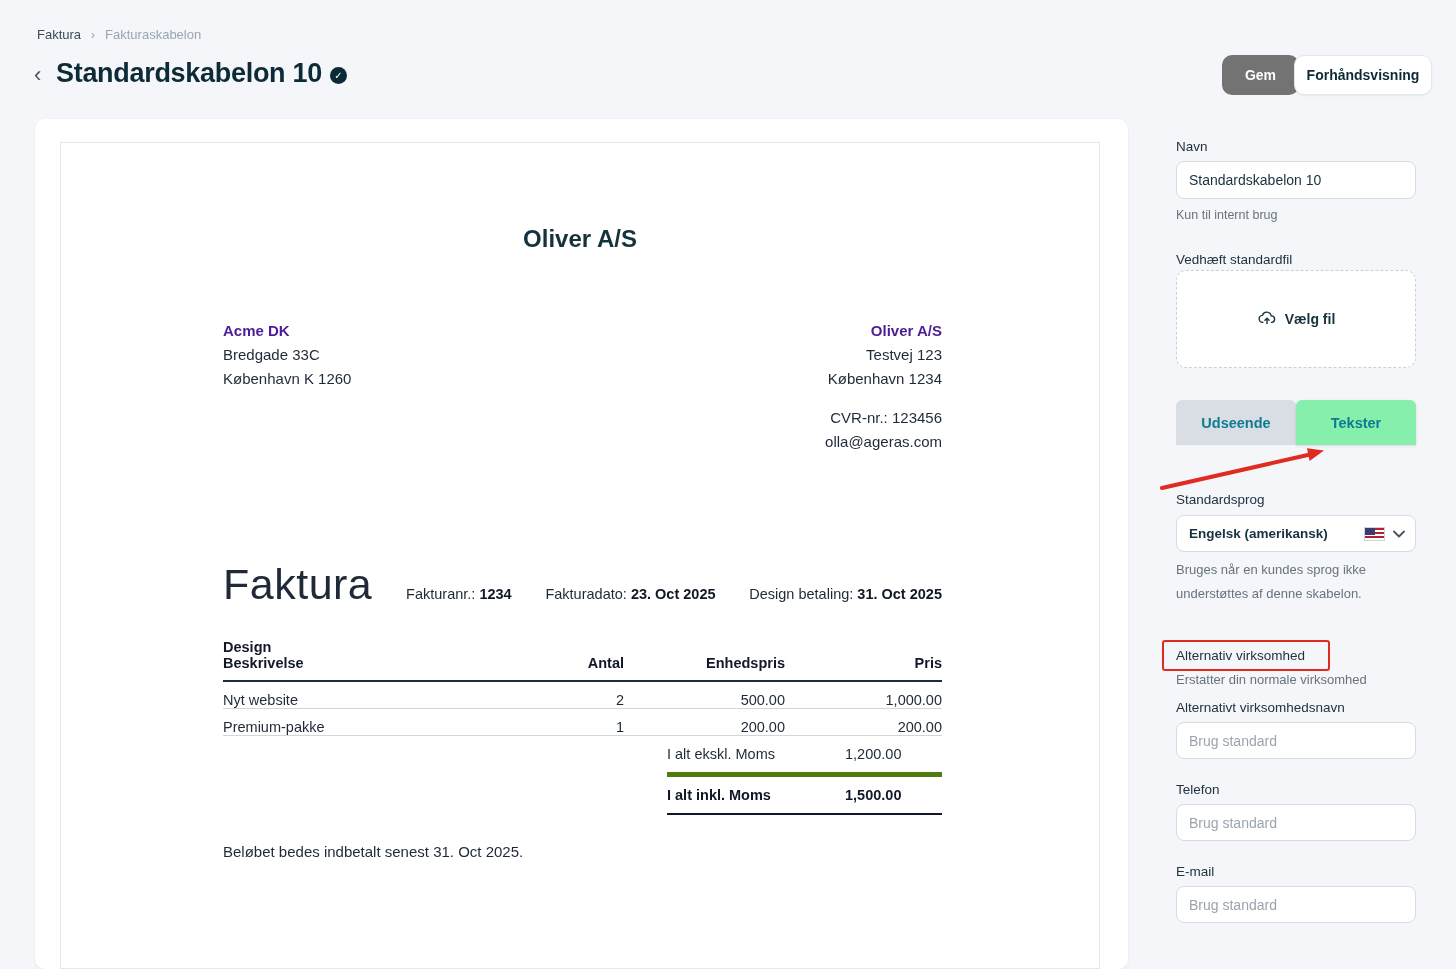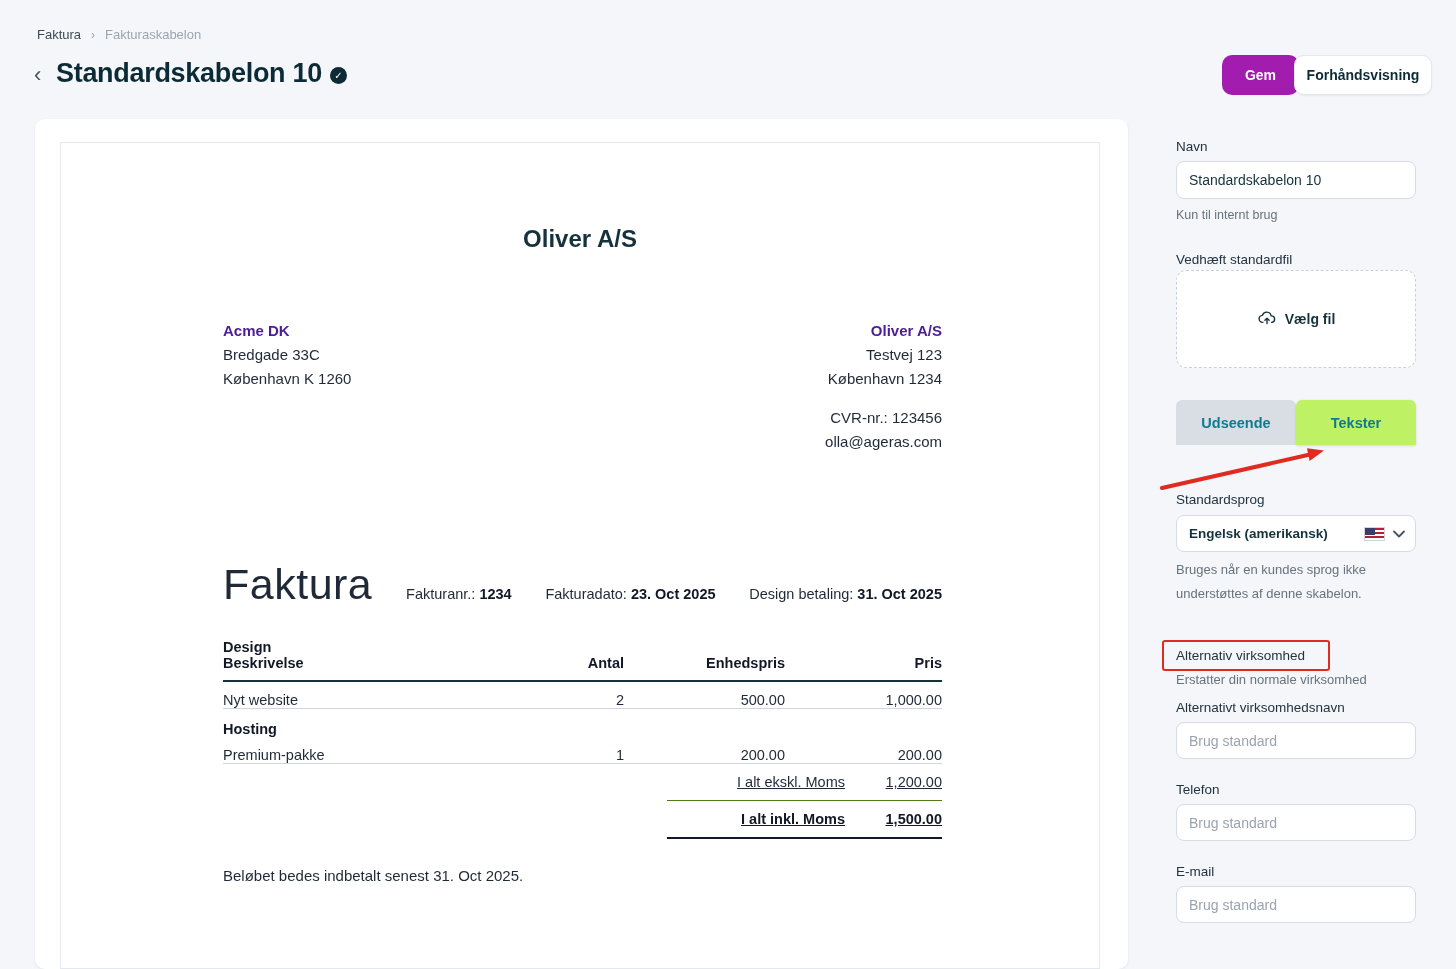--- a/index.html
+++ b/index.html
@@ -14,21 +14,21 @@
   .breadcrumb .bc-2 { color:#9aa6b2; }
 
   .back-chevron { position:absolute; left:34px; top:62px; font-size:22px; color:#46555f; cursor:pointer; }
   .page-title-row { position:absolute; left:56px; top:58px; display:flex; align-items:center; gap:8px; }
   .page-title { font-size:27px; font-weight:bold; color:#0c2b36; letter-spacing:-0.3px; }
   .title-badge { width:17px; height:17px; border-radius:50%; background:#0c2b36; color:#fff; font-size:10px;
                  display:flex; align-items:center; justify-content:center; margin-top:4px; }
 
   .btn { position:absolute; top:55px; height:40px; border-radius:10px; font-size:14px; font-weight:bold;
          display:flex; align-items:center; justify-content:center; cursor:pointer; }
-  .btn-save { left:1222px; width:77px; background:#a21caf; color:#ffffff; border:none; }
+  .btn-save { left:1222px; width:77px; background:#737373; color:#ffffff; border:none; }
   .btn-preview { left:1294px; width:138px; background:#ffffff; color:#0c2b36; border:1px solid #e3e8ee;
                  box-shadow:0 1px 2px rgba(16,24,40,.06); }
 
   
   .main-card { position:absolute; left:35px; top:119px; width:1093px; height:850px; background:#ffffff;
                border-radius:10px; box-shadow:0 1px 3px rgba(16,24,40,.07); }
   .invoice-page { position:absolute; left:25px; top:23px; width:1040px; height:827px; background:#ffffff;
                   border:1px solid #e4e7ec; }
   .inv-company { position:absolute; left:0; top:82px; width:100%; text-align:center;
                  font-size:24px; font-weight:bold; color:#16323c; }
@@ -46,43 +46,43 @@
 
   .inv-table { margin-top:18px; font-size:14.5px; }
   .t-row { display:grid; grid-template-columns:1fr 150px 161px 157px; align-items:baseline; }
   .t-row .c2,.t-row .c3,.t-row .c4 { text-align:right; }
   .t-head { font-weight:bold; color:#111827; padding-bottom:9px; border-bottom:2px solid #16323c; }
   .t-group-name { font-weight:bold; color:#111827; padding-top:12px; }
   .t-item { padding-top:10px; padding-bottom:0; border-bottom:1px solid #cfd6dd; }
 
   .totals { width:275px; margin-left:auto; font-size:14.5px; }
   .tot-row { display:grid; grid-template-columns:178px 97px; padding:10px 0; }
-  .tot-row .lbl, .tot-row .val { text-align:right;text-decoration:underline; }
-  .tot-bold { font-weight:bold; color:#111827; border-top:1px solid #4d7c0f; border-bottom:2px solid #111827; }
+  .tot-row .lbl, .tot-row .val { text-align:left; }
+  .tot-bold { font-weight:bold; color:#111827; border-top:5px solid #4d7c0f; border-bottom:2px solid #111827; }
 
   .inv-footnote { margin-top:28px; font-size:15px; color:#1f2937; }
 
   
   .sb-label { position:absolute; left:1176px; font-size:13.5px; color:#223340; }
   .sb-help { position:absolute; left:1176px; font-size:12.5px; color:#67737e; }
   .sb-input { position:absolute; left:1176px; width:240px; height:38px; background:#fff;
               border:1px solid #d7dce2; border-radius:8px; padding:0 12px; font-size:14px; color:#16323c;
               font-family:"Liberation Sans", sans-serif; }
   .sb-input::placeholder { color:#9aa4b0; }
 
   .dropzone { position:absolute; left:1176px; top:270px; width:240px; height:98px; border:1.5px dashed #c8d0d9;
               border-radius:10px; background:#fff; display:flex; align-items:center; justify-content:center;
               gap:8px; cursor:pointer; }
   .dropzone .dz-label { font-size:14px; font-weight:bold; color:#16323c; }
 
   .tabs { position:absolute; left:1176px; top:400px; width:240px; height:45px; display:flex; }
   .tab { flex:1; display:flex; align-items:center; justify-content:center; font-size:14.5px; cursor:pointer;
          border-radius:6px 6px 0 0; }
   .tab-inactive { background:#d8dee4; color:#0e7b91; font-weight:bold; }
-  .tab-active { background:#bef264; color:#0e7b91; font-weight:bold; box-shadow:0 1px 3px rgba(16,24,40,.12); }
+  .tab-active { background:#86efac; color:#0e7b91; font-weight:bold; box-shadow:0 1px 3px rgba(16,24,40,.12); }
 
   .lang-select { position:absolute; left:1176px; top:515px; width:240px; height:37px; background:#fff;
                  border:1px solid #d7dce2; border-radius:8px; display:flex; align-items:center; gap:8px;
                  padding:0 10px 0 12px; cursor:pointer; }
   .lang-value { font-size:13.5px; font-weight:bold; color:#16323c; flex:1; }
   .flag-us { position:relative; width:21px; height:14px; border:1px solid #d0d5dd; overflow:hidden; flex:0 0 auto;
              background:repeating-linear-gradient(180deg,#b22234 0 2px,#ffffff 2px 4px); }
   .flag-us::before { content:""; position:absolute; left:0; top:0; width:10px; height:7px; background:#3c3b6e; }
 
   .red-box { position:absolute; left:1162px; top:640px; width:168px; height:31px; border:2.5px solid #e02b20;
@@ -165,26 +165,20 @@
             <span class="c3">Enhedspris</span>
             <span class="c4">Pris</span>
           </div>
           <div class="t-row t-item">
             <span class="c1">Nyt website</span>
             <span class="c2">2</span>
             <span class="c3">500.00</span>
             <span class="c4">1,000.00</span>
           </div>
 
-          <div class="t-row">
-            <span class="c1 t-group-name">Hosting</span>
-            <span class="c2"></span>
-              <span class="c3"></span>
-              <span class="c4"></span>
-          </div>
           <div class="t-row t-item">
             <span class="c1">Premium-pakke</span>
             <span class="c2">1</span>
             <span class="c3">200.00</span>
             <span class="c4">200.00</span>
           </div>
 
           <div class="totals">
             <div class="tot-row">
               <span class="lbl">I alt ekskl. Moms</span>

